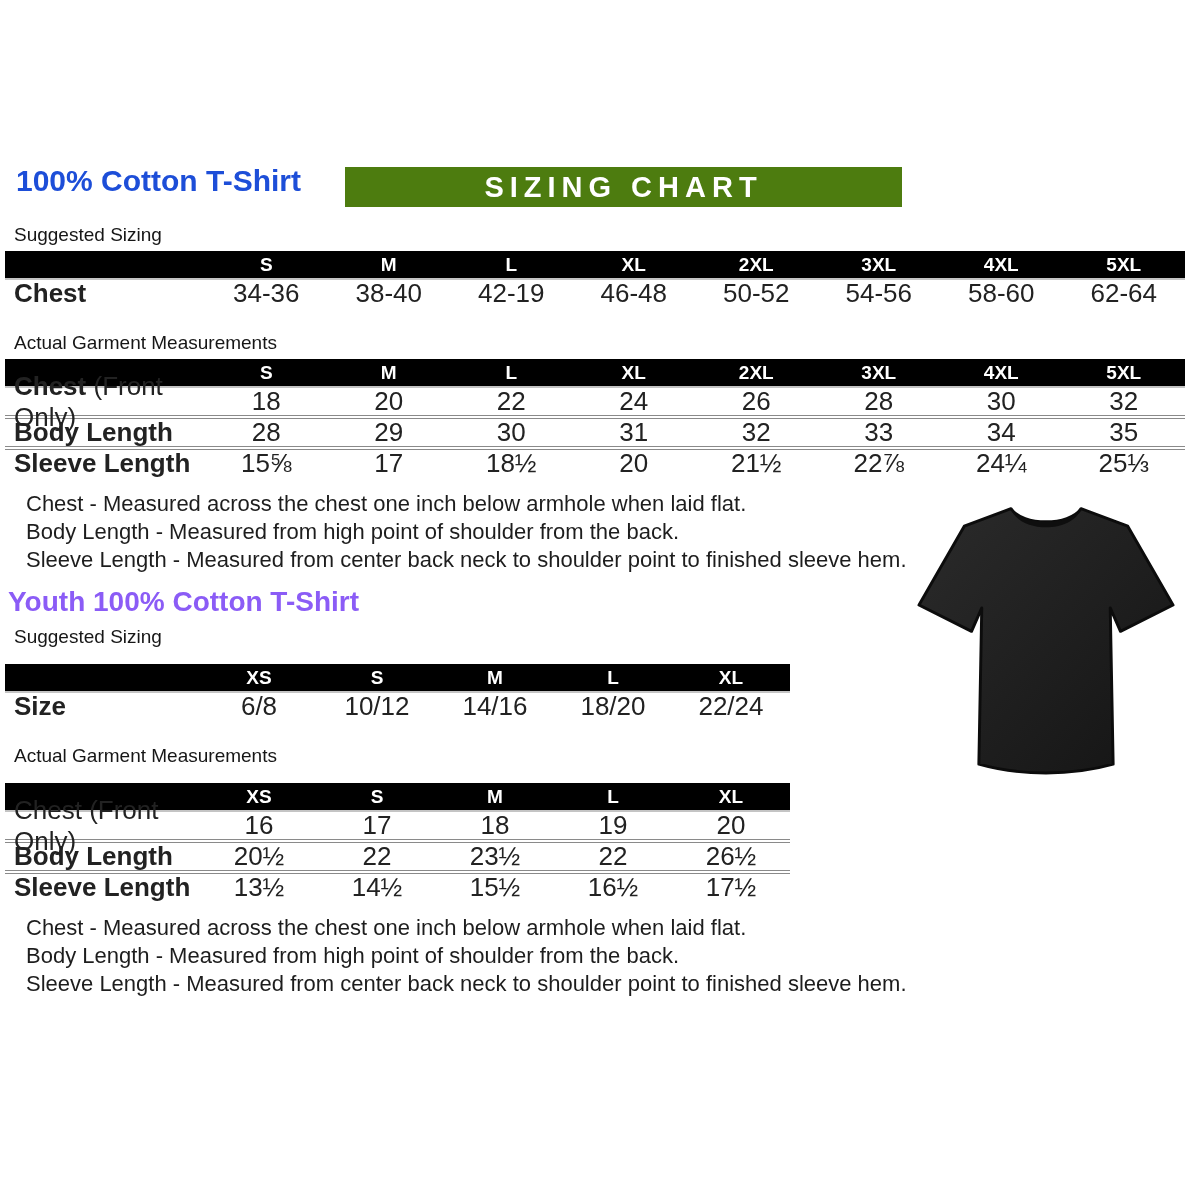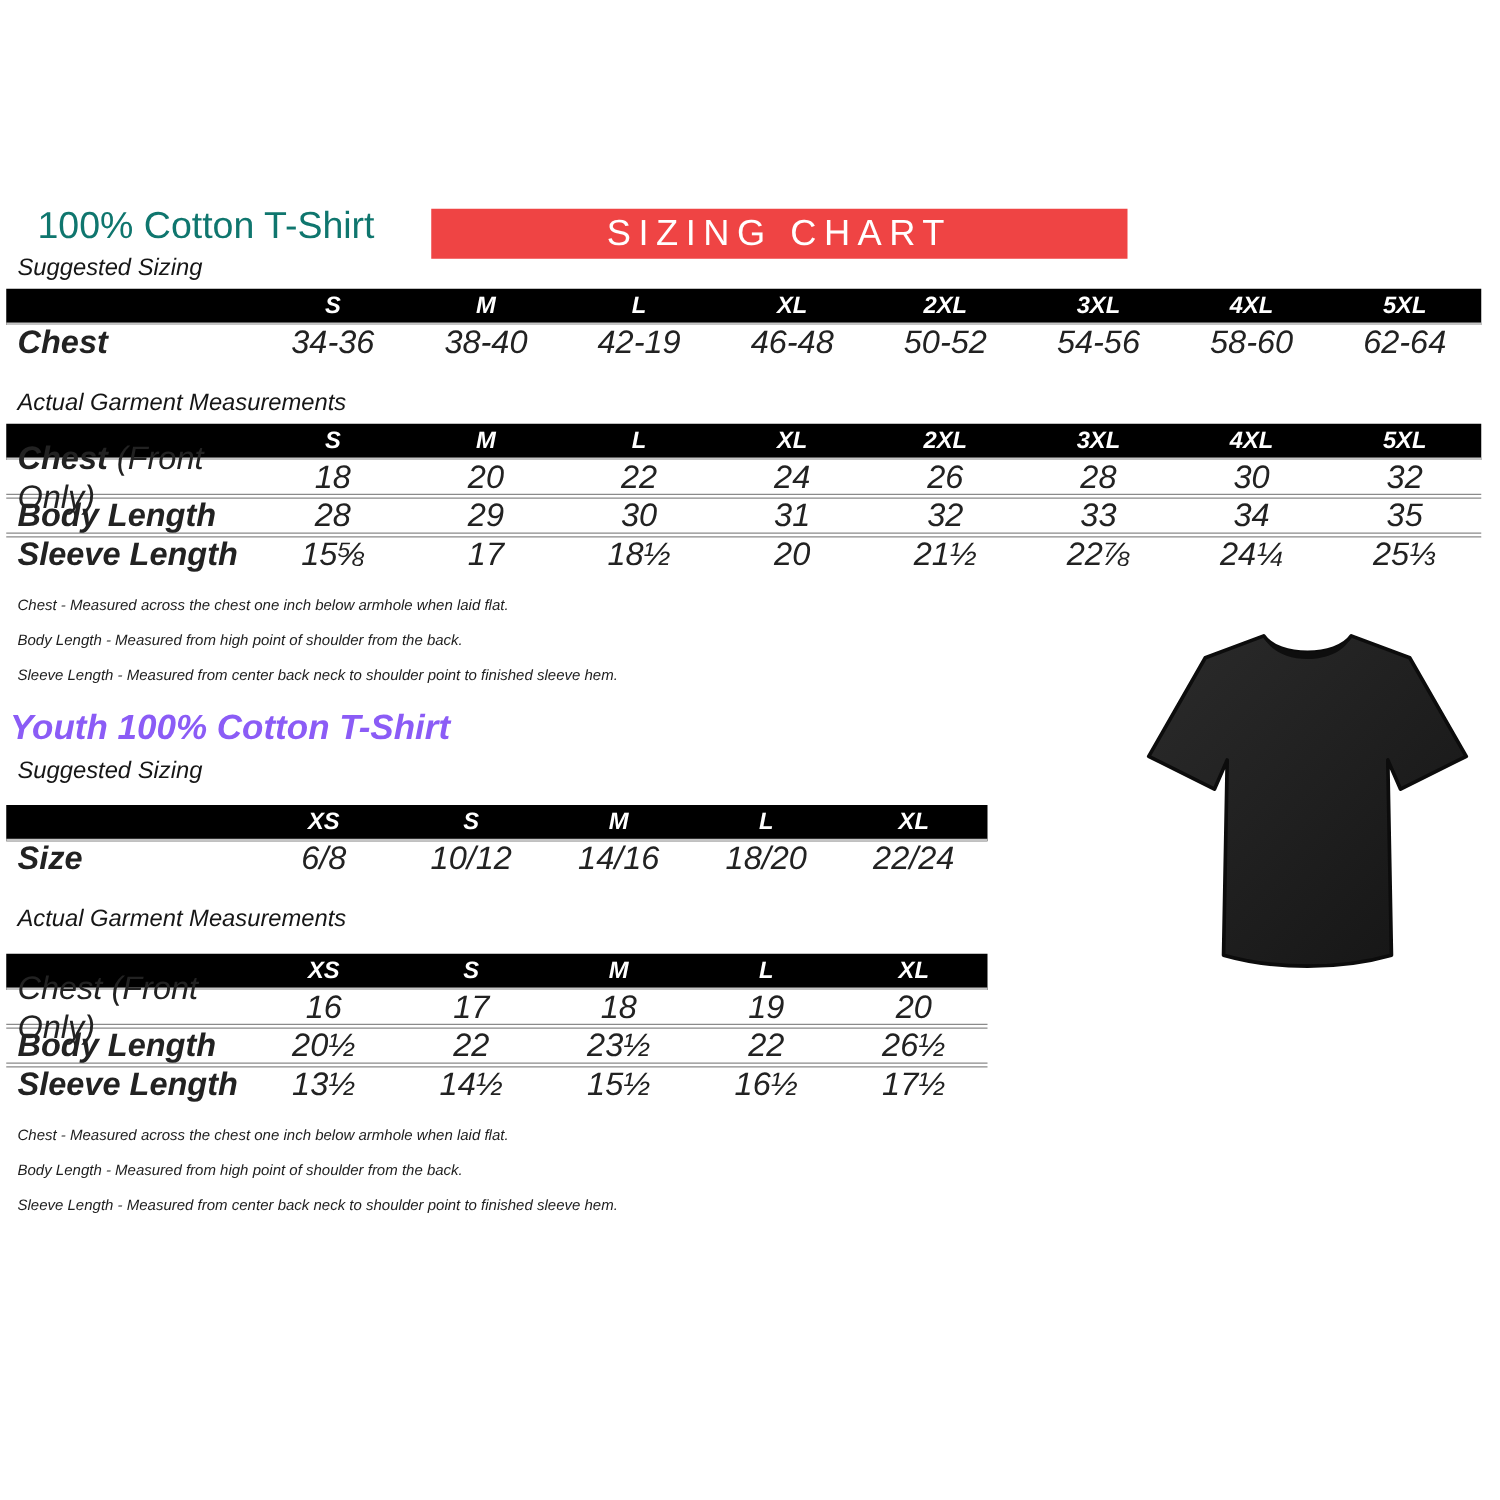--- a/index.html
+++ b/index.html
@@ -1,45 +1,45 @@
 <!DOCTYPE html>
 <html><head>
 <meta charset="utf-8">
 <style>
   html,body { margin:0; padding:0; background:#fff; }
   .page {
     position:relative; width:1200px; height:1200px; background:#ffffff;
     font-family:"Liberation Sans", sans-serif; color:#1a1a1a; overflow:hidden;
   }
   .main-title {
-    position:absolute; top:164px; left:30px; font-size:30px; font-weight:normal;
-    color:#0f766e; white-space:nowrap;
+    position:absolute; top:164px; left:16px; font-size:30px; font-weight:bold;
+    color:#1d4ed8; white-space:nowrap;
   }
   .banner {
     position:absolute; top:167px; left:345px; width:557px; height:40px;
-    background:#ef4444; color:#fff; display:flex; align-items:center; justify-content:center;
-    font-size:29px; font-weight:normal; letter-spacing:6px; white-space:nowrap;
-  }
-  .content { position:absolute; top:204px; left:5px; width:1190px;font-style:italic; }
+    background:#4d7c0f; color:#fff; display:flex; align-items:center; justify-content:center;
+    font-size:29px; font-weight:bold; letter-spacing:6px; white-space:nowrap;
+  }
+  .content { position:absolute; top:224px; left:5px; width:1190px; }
   .section-label { font-size:19px; color:#161616; margin:0 0 5px 9px; }
   .label-gap { margin-top:25px; }
   .sizing-table { background:#fff; }
   .sizing-table.adult { width:1180px; }
   .sizing-table.youth { width:785px;margin-top:16px; }
   .t-head {
     display:flex; background:#000; color:#fff; height:27px; align-items:center;
     font-weight:bold; font-size:19px; border-bottom:2px solid #c4c4c4;
   }
   .t-row { display:flex; align-items:center; height:27px; font-size:26px; color:#222; }
   .t-row.sep { border-top:4px double #8a8a8a; }
   .t-label-cell { box-sizing:border-box; padding-left:9px; text-align:left; }
   .adult .t-label-cell { width:200px; }
   .youth .t-label-cell { width:195px; }
   .t-col { flex:1; text-align:center; }
-  .notes { margin:13px 0 0 9px; font-size:12px; line-height:28px; color:#1d1d1d; }
+  .notes { margin:13px 0 0 21px; font-size:22px; line-height:28px; color:#1d1d1d; }
   .youth-title { font-size:28px; font-weight:bold; color:#8b5cf6; margin:12px 0 8px 3px; }
   .tshirt-wrap { position:absolute; left:900px; top:481px; width:292px; height:324px; }
   .tshirt-wrap svg { width:100%; height:100%; }
 </style>
 </head>
 <body>
 
 <div class="page">
 
   <div class="main-title">100% Cotton T-Shirt</div>

